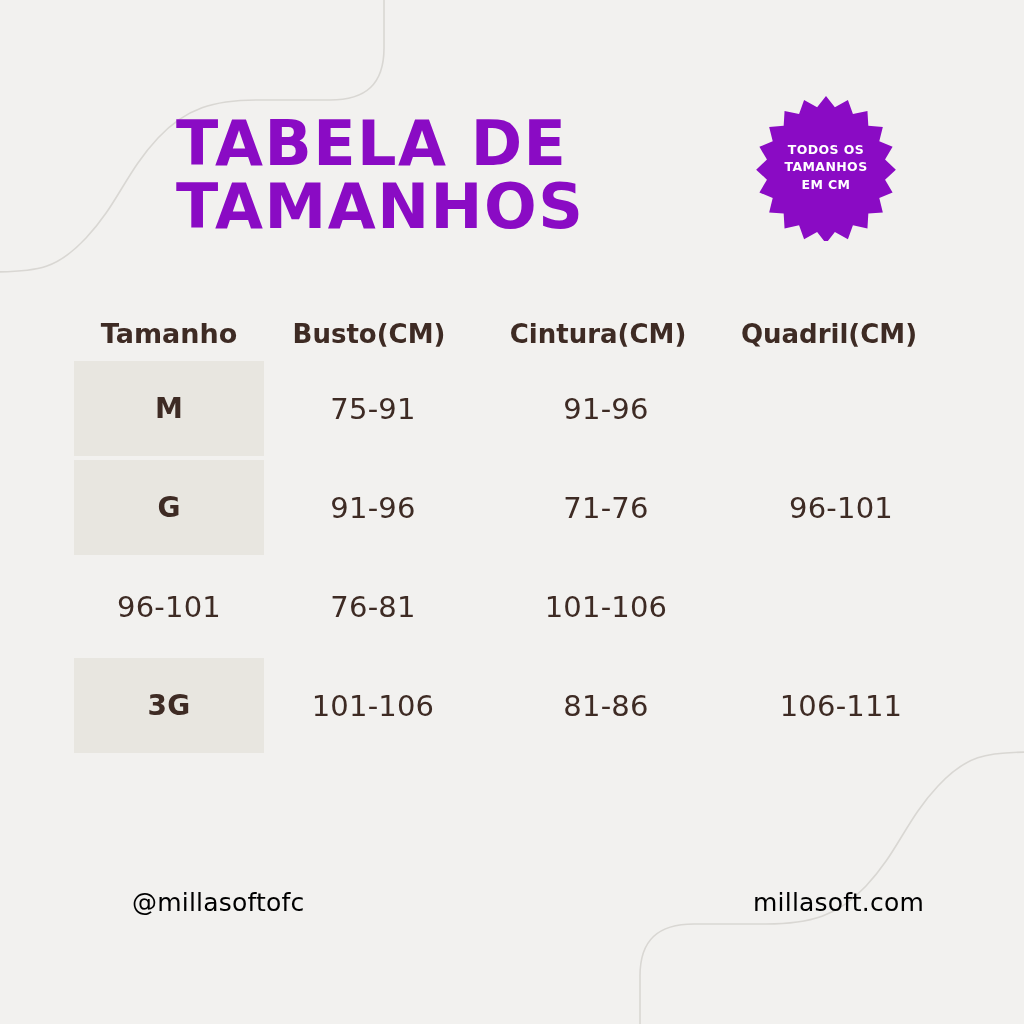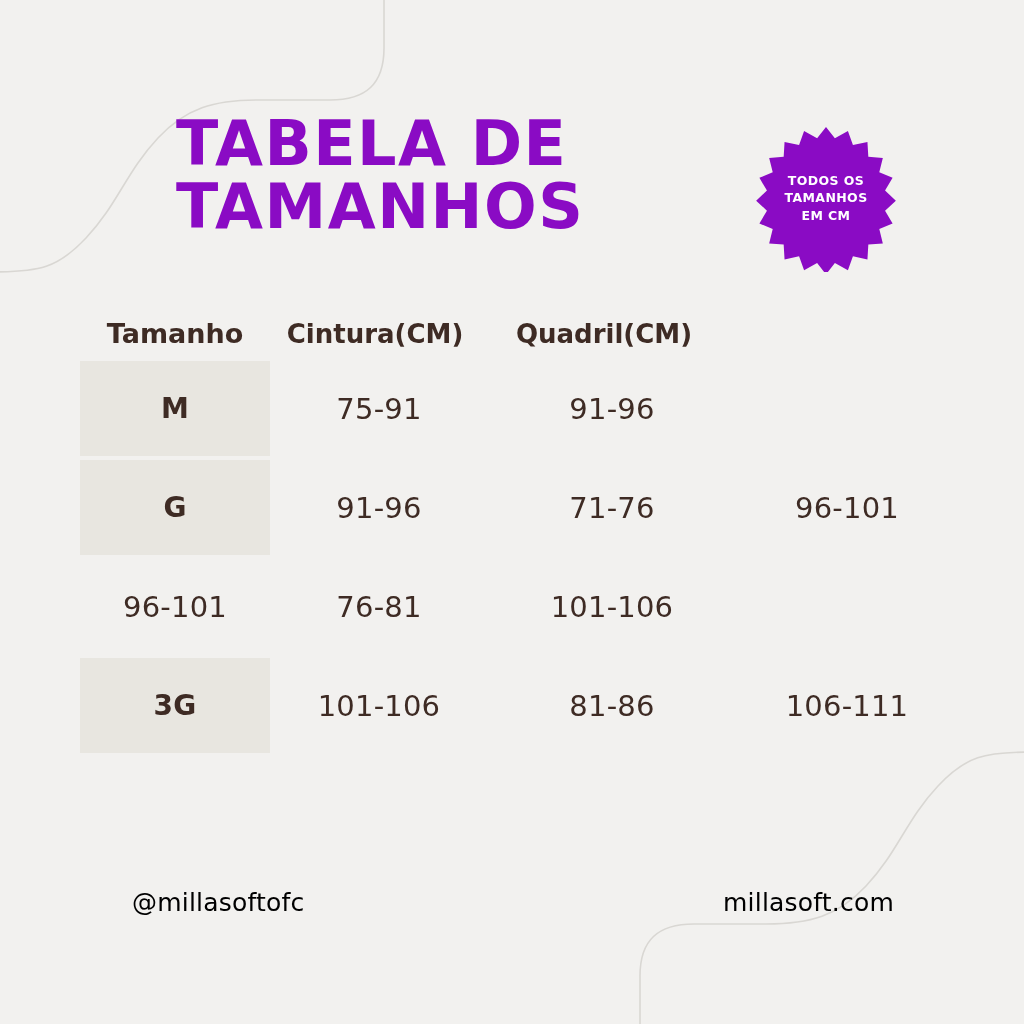--- a/index.html
+++ b/index.html
@@ -36,21 +36,21 @@
     line-height:1.02;
     letter-spacing:1.5px;
     color:#8a0bc4;
     text-transform:uppercase;
     white-space:nowrap;
   }
 
   
   .badge-wrap {
     position:absolute;
-    left:752px; top:124px;
+    left:752px; top:93px;
     width:148px; height:148px;
   }
   .badge-svg { position:absolute; inset:0; }
   .badge-text {
     position:absolute;
     inset:0;
     display:flex;
     flex-direction:column;
     align-items:center;
     justify-content:center;
@@ -61,21 +61,21 @@
     font-size:12.5px;
     letter-spacing:0.4px;
     line-height:1.25;
     text-align:center;
   }
   .badge-text span { display:block; white-space:nowrap; }
 
   
   .table {
     position:absolute;
-    left:80px; top:318px;
+    left:74px; top:318px;
     width:862px;
   }
   .thead {
     display:grid;
     grid-template-columns:190px 210px 248px 214px;
     align-items:end;
     padding-bottom:12px;
   }
   .th {
     font-family:"DejaVu Sans", sans-serif;
@@ -120,21 +120,21 @@
     align-items:center;
     justify-content:space-between;
   }
   .footer-text {
     font-family:"DejaVu Sans", sans-serif;
     font-size:25px;
     color:#000000;
     letter-spacing:0.2px;
   }
   .footer-left { margin-left:52px; }
-  .footer-right { margin-right:48px; }
+  .footer-right { margin-right:18px; }
 </style>
 </head>
 <body>
 
 <div class="page">
 
   <svg class="deco" viewBox="0 0 1024 1024" fill="none" xmlns="http://www.w3.org/2000/svg">
     <path d="M -10 272 C 40 272 58 268 86 238 C 118 204 126 172 158 138
              C 186 108 214 100 258 100 L 330 100
              C 366 100 384 84 384 48 L 384 -12" stroke="#d9d7d3" stroke-width="1.6" fill="none"></path>
@@ -163,20 +163,21 @@
       <span>TODOS OS</span>
       <span>TAMANHOS</span>
       <span>EM CM</span>
     </div>
   </div>
 
   <div class="table">
 
     <div class="thead">
       <div class="th size">Tamanho</div>
+      <div class="th">Busto(CM)</div>
       <div class="th">Cintura(CM)</div>
       <div class="th">Quadril(CM)</div>
     </div>
 
     <div class="tbody">
 
       <div class="trow">
         <div class="cell size">M</div>
         <div class="cell">75-91</div>
         <div class="cell">91-96</div>

